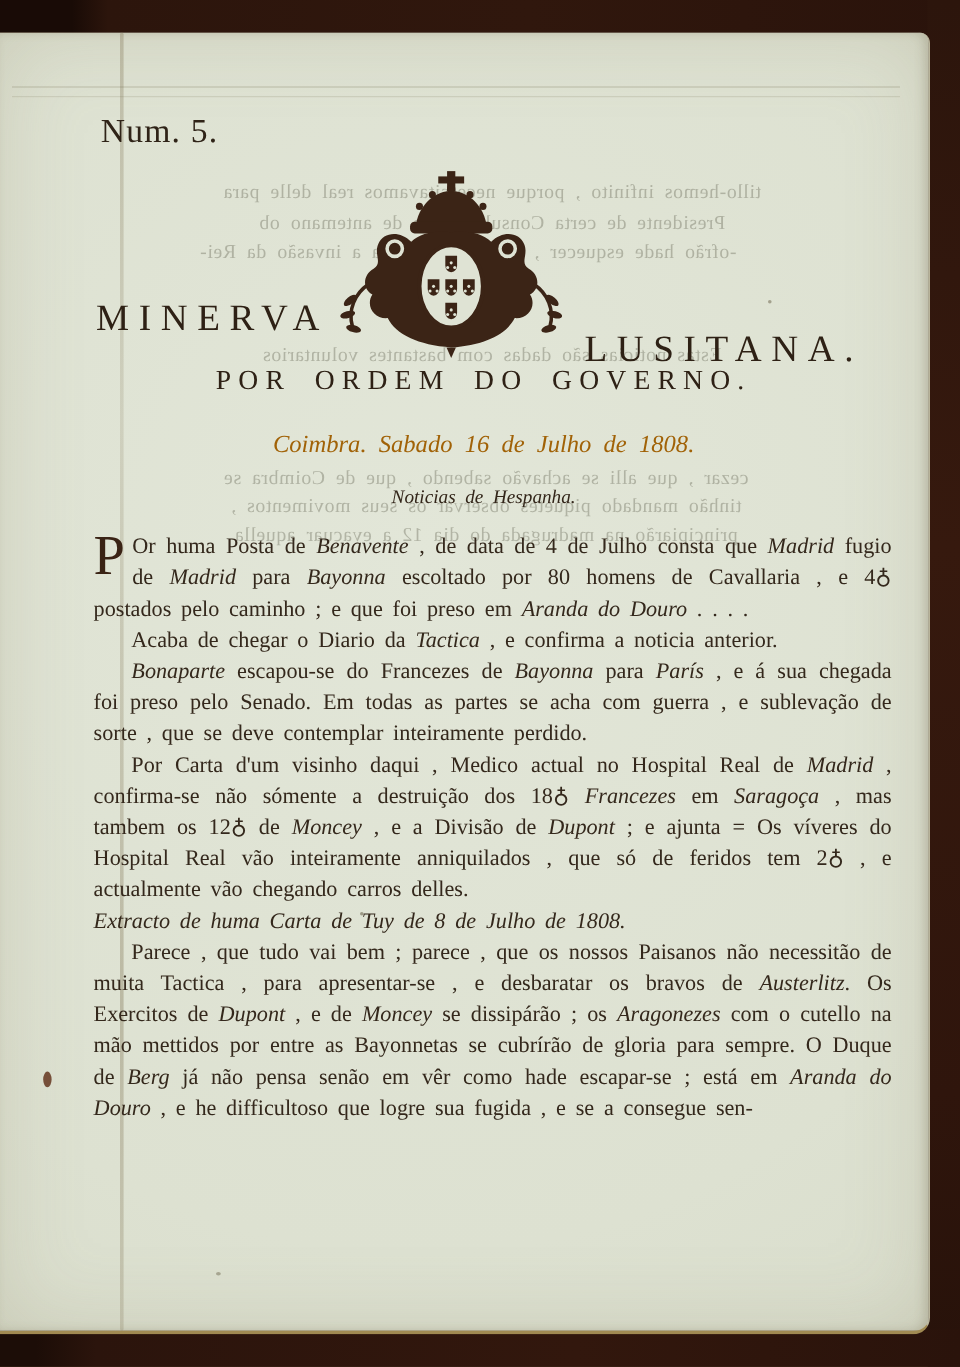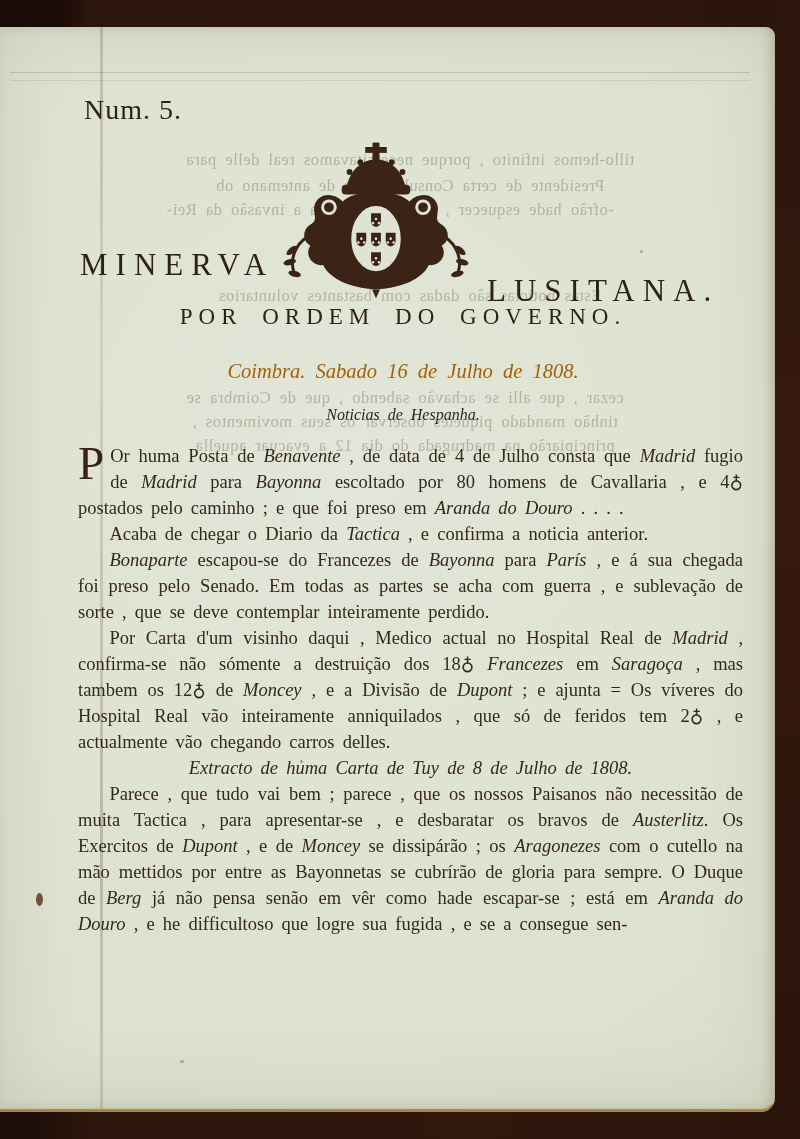--- a/index.html
+++ b/index.html
@@ -46,21 +46,21 @@
     font-style:italic;font-size:20.5px;word-spacing:5px;color:#a16207;}
   .section-title{position:absolute;left:78px;top:406px;width:650px;text-align:center;
     font-style:italic;font-size:16px;word-spacing:4px;color:#33261a;}
   .body-text{
     position:absolute;left:78px;top:443px;width:665px;
     font-size:18.5px;line-height:26px;color:#34281c;
     text-align:justify;word-spacing:3.5px;
   }
   .body-text p{margin:0;}
   .para-indent{text-indent:1.7em;}
-  .extract-heading{text-align:center;font-style:italic;text-indent:0;}
+  .extract-heading{font-style:italic;text-indent:0;}
   .dropcap{float:left;font-size:47px;line-height:36px;padding:2px 6px 0 0;color:#3a2315;}
 </style>
 </head>
 <body>
 
 <div class="border-top"></div>
 <div class="border-right"></div>
 <div class="border-bottom"></div>
 
 <div class="paper"></div>

